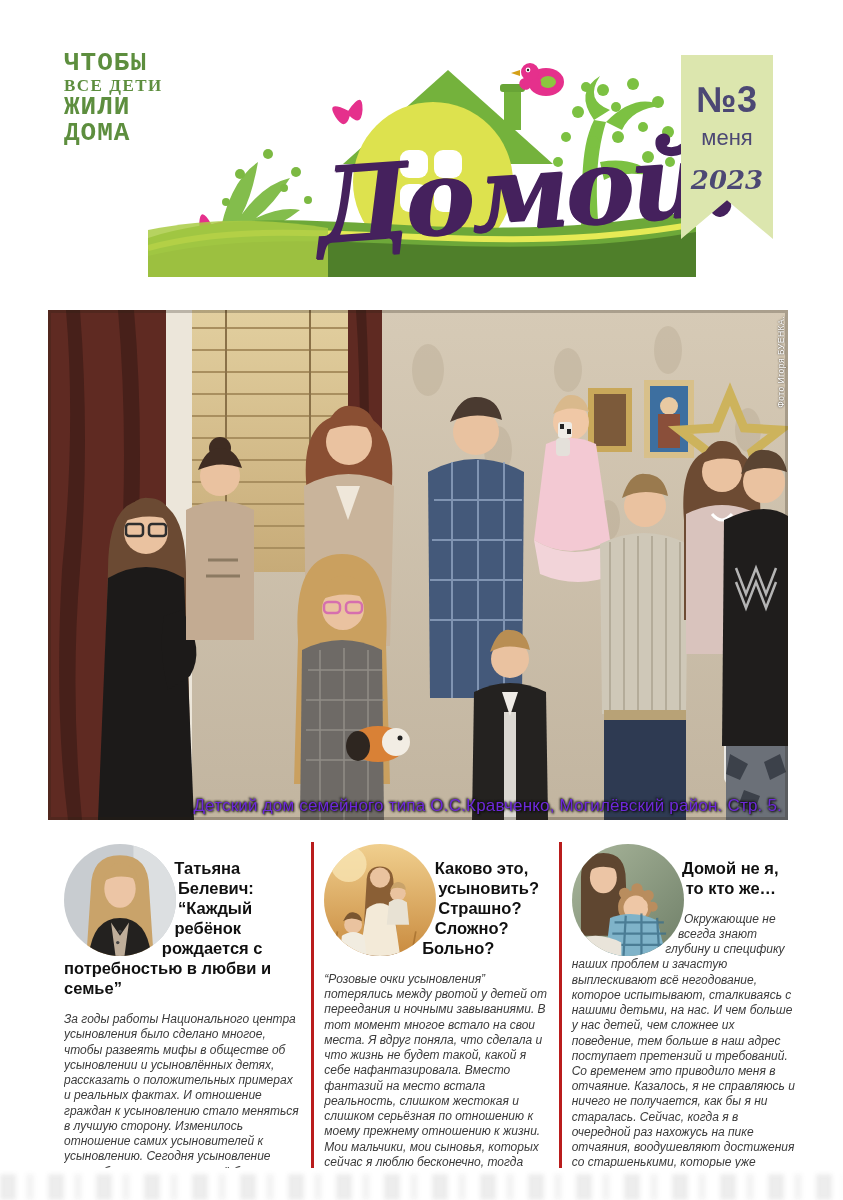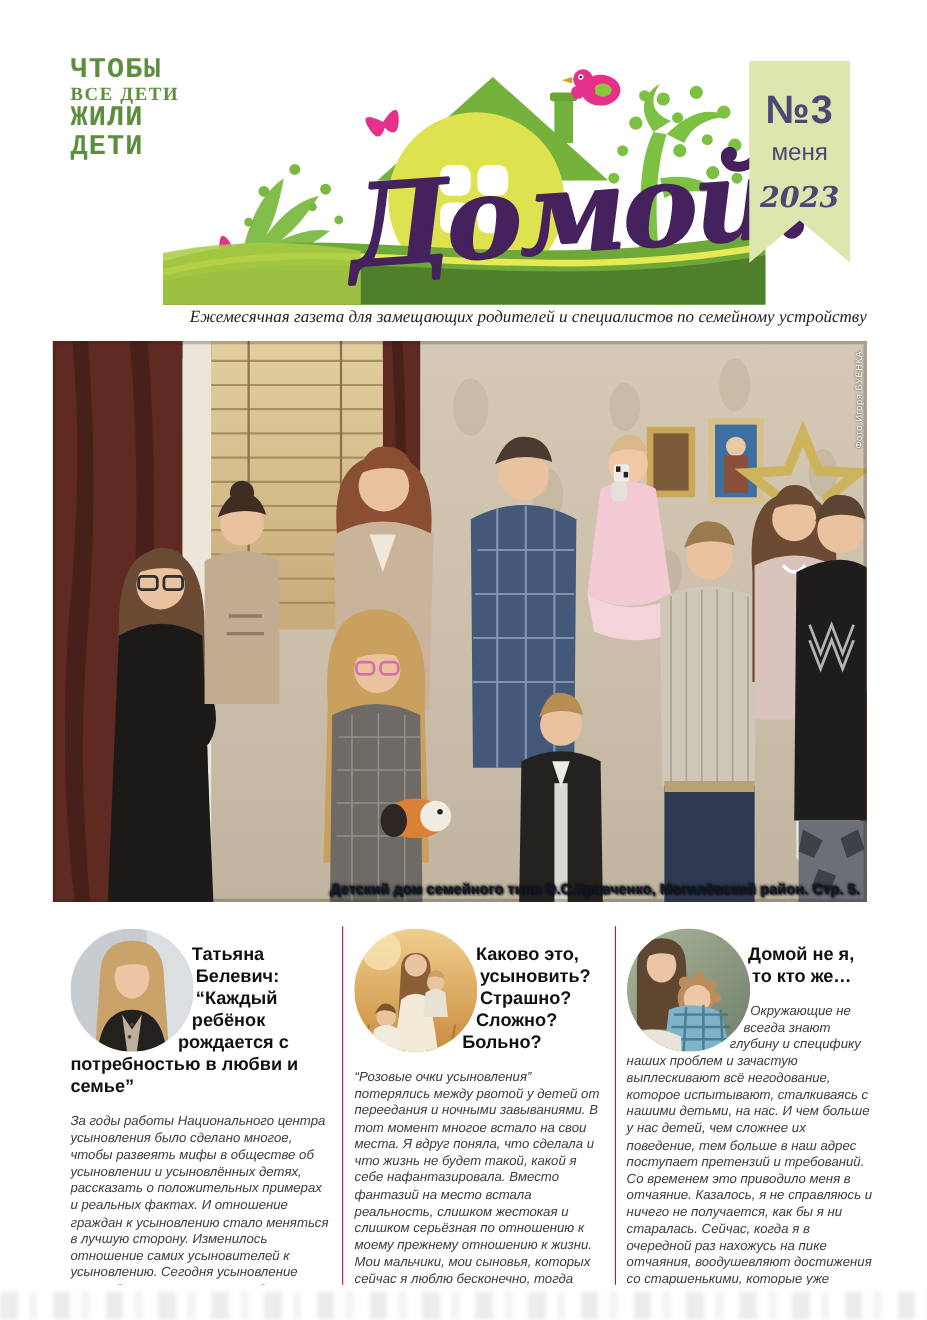--- a/index.html
+++ b/index.html
@@ -18,49 +18,49 @@
   .ribbon{position:absolute;left:681px;top:55px;width:92px;height:184px;background:#dce6ae;
       clip-path:polygon(0 0,100% 0,100% 100%,50% 79%,0 100%);text-align:center;color:#4c4874;}
   .ribbon .num{font-size:36px;font-weight:bold;margin-top:24px;letter-spacing:1px;}
   .ribbon .mon{font-size:22px;margin-top:4px;}
   .ribbon .yr{font-size:26px;font-weight:bold;font-style:italic;font-family:"DejaVu Serif",serif;margin-top:14px;}
   .tagline{position:absolute;right:55px;top:280px;font-family:"Liberation Serif",serif;
       font-style:italic;font-size:15.5px;color:#222;}
   
   .cover{position:absolute;left:48px;top:310px;width:740px;height:510px;background:#c9bda9;}
   .cover svg{display:block;}
-  .cover-caption{position:absolute;left:0;right:6px;bottom:4px;text-align:right;color:#0f172a;
-      font-size:13px;font-weight:bold;letter-spacing:.2px;
+  .cover-caption{position:absolute;left:0;right:6px;bottom:4px;text-align:right;color:#6d28d9;
+      font-size:17px;font-weight:normal;letter-spacing:.2px;
       text-shadow:0 0 3px rgba(30,30,30,.95),1px 1px 2px rgba(0,0,0,.9),-1px -1px 2px rgba(0,0,0,.7);}
   .cover-credit{position:absolute;right:2px;top:6px;writing-mode:vertical-rl;transform:rotate(180deg);
       font-size:8.5px;color:#fff;letter-spacing:.5px;
       text-shadow:0 0 2px rgba(0,0,0,.9);}
   
   .columns{position:absolute;left:64px;top:842px;width:742px;height:326px;display:grid;
       grid-template-columns:1fr 1fr 1fr;}
   .article{padding:0 10px 0 0;overflow:hidden;}
-  .article + .article{border-left:1px solid #b91c1c;padding-left:10px;}
+  .article + .article{border-left:3px solid #b91c1c;padding-left:10px;}
   .col-photo{float:left;width:112px;height:112px;border-radius:50%;overflow:hidden;
       shape-outside:circle(58px at 56px 56px);margin:2px 8px 4px 0;}
   .headline{font-size:16.5px;font-weight:bold;color:#101010;line-height:1.22;padding-top:2px;}
   .body-text{font-size:12px;font-style:italic;color:#3b3b3b;line-height:1.27;margin-top:5px;
       text-align:left;}
   
   .ghost{position:absolute;left:0;bottom:0;width:100%;height:26px;opacity:.45;filter:blur(2px);
       background:repeating-linear-gradient(90deg,rgba(140,140,140,.35) 0 16px,rgba(255,255,255,0) 16px 26px,rgba(160,160,160,.25) 26px 34px,rgba(255,255,255,0) 34px 48px);}
 </style>
 </head>
 <body>
 
 <header class="masthead">
   <div class="slogan">
     <div class="l1">ЧТОБЫ</div>
     <div class="l2">ВСЕ ДЕТИ</div>
     <div class="l3">ЖИЛИ</div>
-    <div class="l4">ДЕТИ</div>
+    <div class="l4">ДОМА</div>
   </div>
 
   <div class="logo-wrap">
     <svg width="548" height="235" viewBox="0 0 548 235">
 
       <g>
         <polygon points="195,122 300,28 405,122" fill="#74b23c"></polygon>
         <rect x="356" y="46" width="17" height="42" fill="#74b23c"></rect>
         <rect x="352" y="42" width="25" height="8" rx="3" fill="#68a436"></rect>
         <circle cx="285" cy="140" r="80" fill="#dde24e"></circle>
@@ -141,21 +141,20 @@
     </svg>
     <div class="logo-script">Домой!</div>
   </div>
 
   <div class="ribbon">
     <div class="num">№3</div>
     <div class="mon">меня</div>
     <div class="yr">2023</div>
   </div>
 
-  <div class="tagline">Ежемесячная газета для замещающих родителей и специалистов по семейному устройству</div>
 </header>
 
 <figure class="cover" style="margin:0">
   <svg width="740" height="510" viewBox="0 0 740 510">
     <defs>
       <linearGradient id="wall" x1="0" y1="0" x2="0" y2="1">
         <stop offset="0" stop-color="#d6cab6"></stop>
           <stop offset="1" stop-color="#c2b5a0"></stop>
       </linearGradient>
       <linearGradient id="blind" x1="0" y1="0" x2="0" y2="1">

